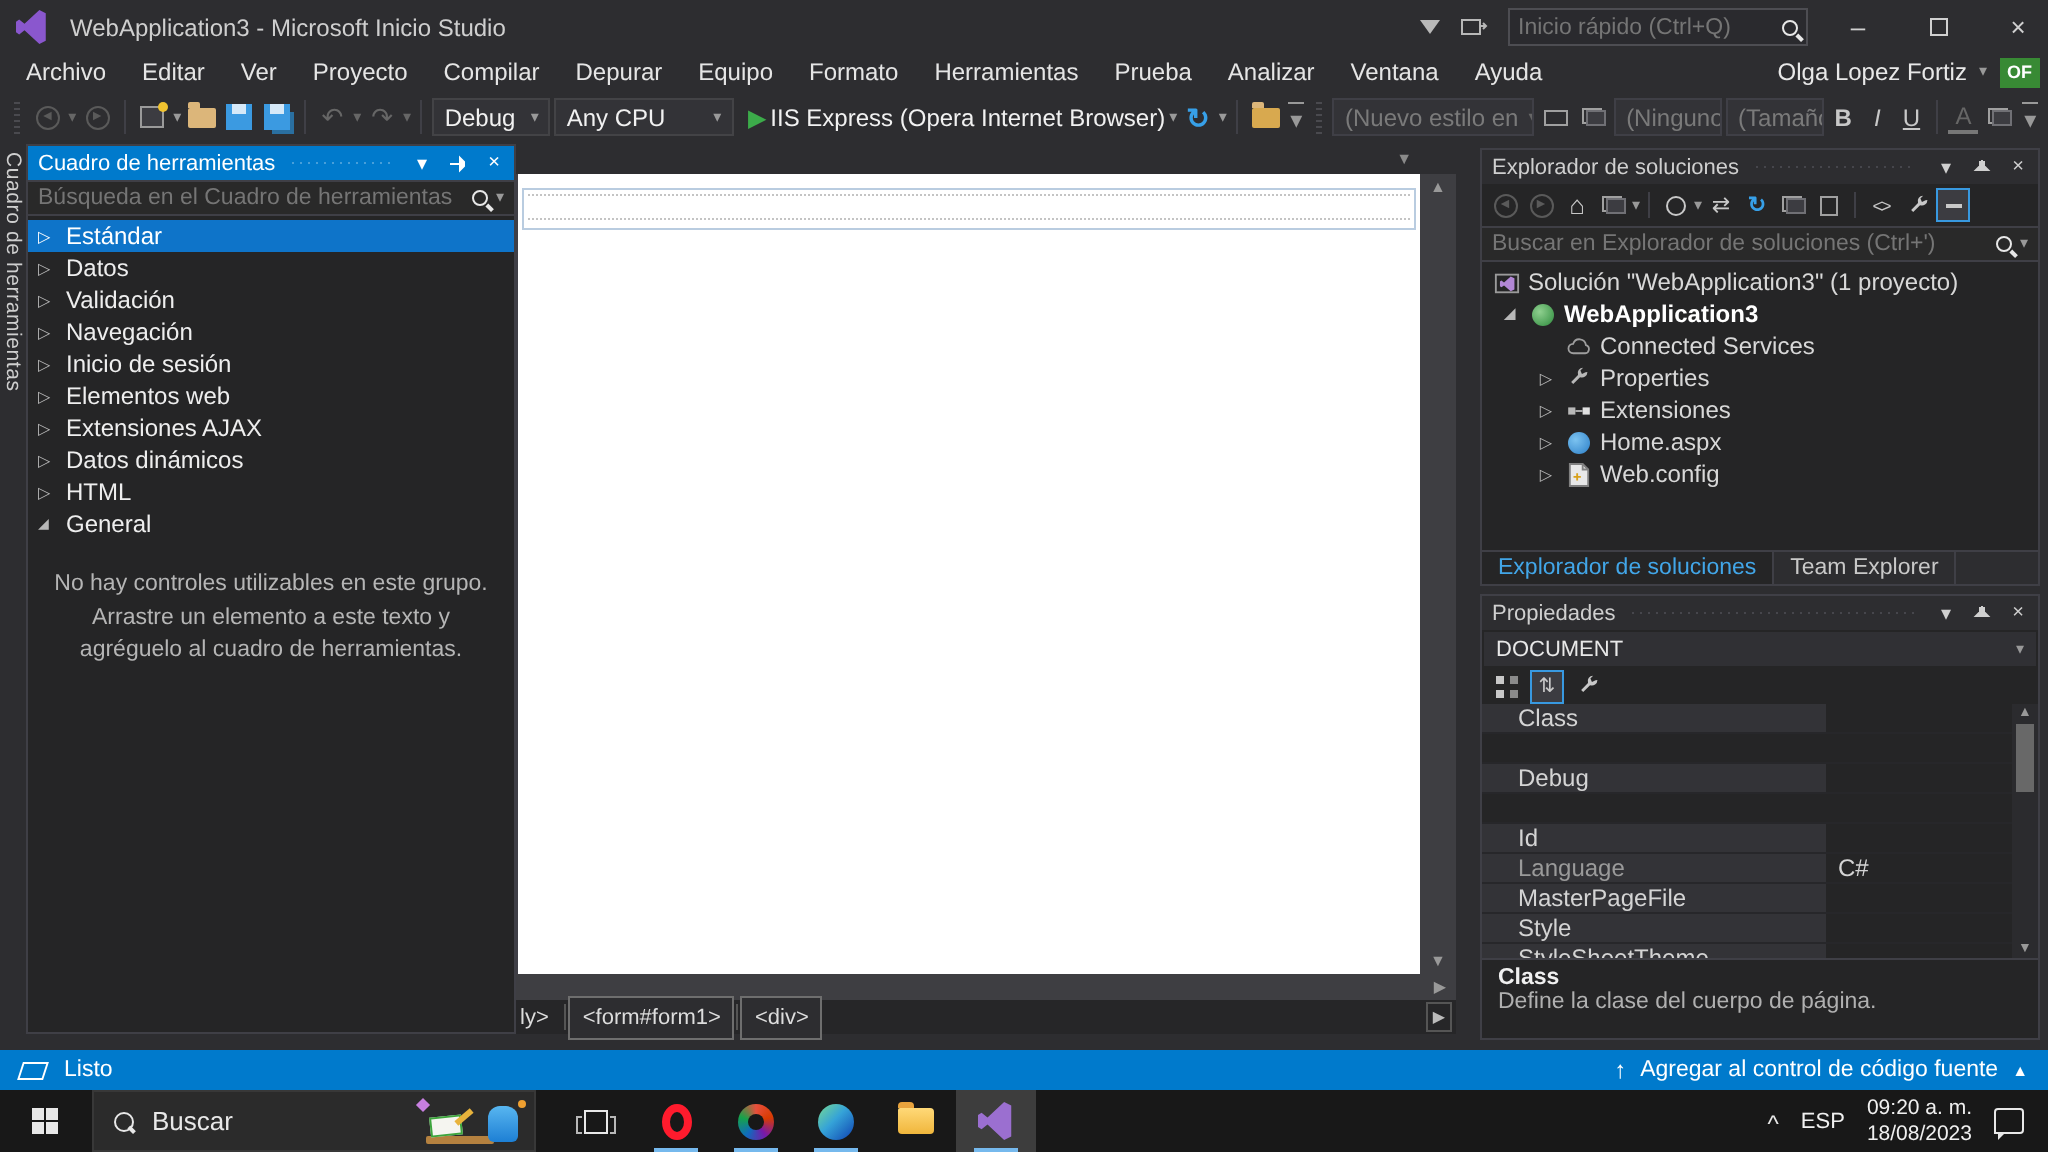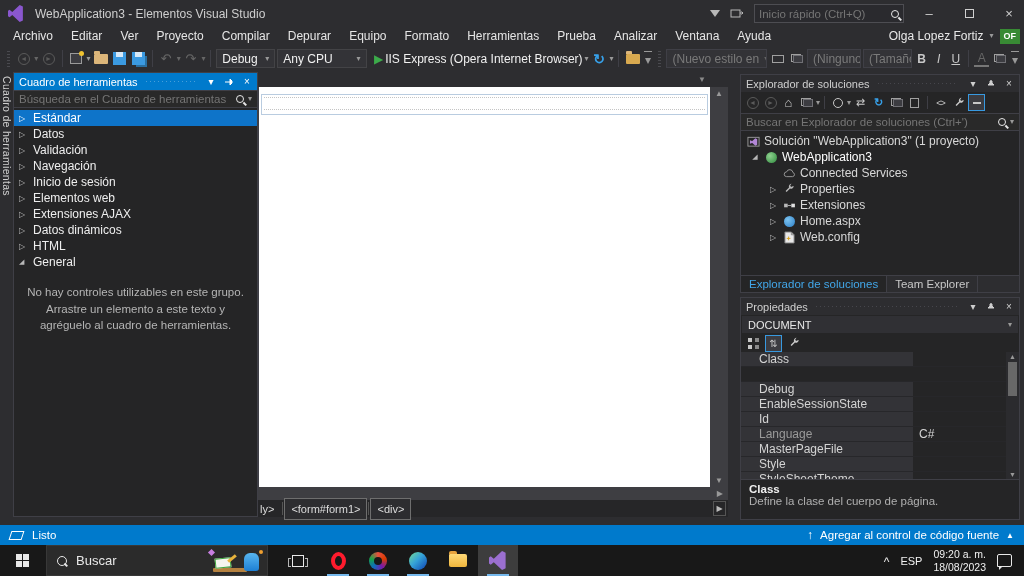--- a/index.html
+++ b/index.html
@@ -94,21 +94,21 @@
   
   .rightcol{width:284px;display:flex;flex-direction:column;padding:2px 4px 5px 0}
   .sol-explorer{height:219px}
   .se-toolbar{height:21px;display:flex;align-items:center;padding:0 3px;gap:1px;flex:0 0 auto}
   .se-btn{width:17px;height:17px;display:inline-flex;align-items:center;justify-content:center;color:#c8c8c8;font-size:11px}
   .se-btn.hl{border:1px solid #3899e0;background:#3c3c41}
   .nav-circ{width:12px;height:12px;border-radius:50%;border:1px solid #5a5a5a;color:#5a5a5a;font-size:7px;display:inline-flex;align-items:center;justify-content:center}
   .tree{flex:1;padding-top:2px;overflow:hidden;font-size:12px}
   .tree-row{height:16px;display:flex;align-items:center;gap:4px;white-space:nowrap;cursor:default;color:#d8d8d8}
   .tree-row .exp{width:10px;font-size:8px;color:#b8b8b8;text-align:center}
-  .tree-row.bold{font-weight:normal;color:#fff}
+  .tree-row.bold{font-weight:bold;color:#fff}
   .ind0{padding-left:5px}.ind1{padding-left:9px}.ind2{padding-left:27px}
   .ticon{width:14px;height:13px;display:inline-flex;align-items:center;justify-content:center}
   .globe{width:11px;height:11px;border-radius:50%}
   .globe.green{background:radial-gradient(circle at 35% 35%,#8fd08f,#2e8b3d)}
   .globe.blue{background:radial-gradient(circle at 35% 35%,#7cc3f0,#2c7fc8)}
   .se-tabs{height:17px;background:#2d2d30;border-top:1px solid #3f3f46;display:flex;align-items:stretch;flex:0 0 auto}
   .se-tab{padding:0 8px;display:flex;align-items:center;font-size:11.5px;color:#c8c8c8;border-right:1px solid #3f3f46}
   .se-tab.active{background:#252526;color:#42a6e8}
   .rc-gap{height:4px}
 
@@ -172,21 +172,21 @@
 </style>
 </head>
 <body>
 
 <div class="titlebar">
   <span class="ico">
     <svg width="17" height="17" viewBox="0 0 16 16">
         <polygon points="11,0 14,1.5 14,14.5 11,16 4,9.5 1.5,11.5 0,10.5 0,5.5 1.5,4.5 4,6.5" fill="#8a57ce"></polygon>
       </svg>
   </span>
-  <span class="title-text">WebApplication3 - Elementos Visual Studio</span>
+  <span class="title-text">WebApplication3 - Microsoft Inicio Studio</span>
   <div class="tbar-right">
     <span class="ico">
         <span class="funnel"></span>
       </span>
     <span class="ico">
       <svg width="14" height="12" viewBox="0 0 14 12">
           <rect x="1" y="2" width="9" height="7" fill="none" stroke="#b8b8b8"></rect>
           <path d="M10 5h3M11.5 3.5 13 5l-1.5 1.5" stroke="#b8b8b8" fill="none"></path>
         </svg>
     </span>
@@ -561,21 +561,20 @@
             <span class="pg-val"></span>
           </div>
         <div class="pg-row">
             <span class="pg-val"></span>
           </div>
         <div class="pg-row">
             <span class="pg-name">Debug</span>
             <span class="pg-val"></span>
           </div>
         <div class="pg-row">
-            <span class="pg-name">EnableSessionState</span>
             <span class="pg-val"></span>
           </div>
         <div class="pg-row">
             <span class="pg-name">Id</span>
             <span class="pg-val"></span>
           </div>
         <div class="pg-row dim">
             <span class="pg-name">Language</span>
             <span class="pg-val">C#</span>
           </div>

